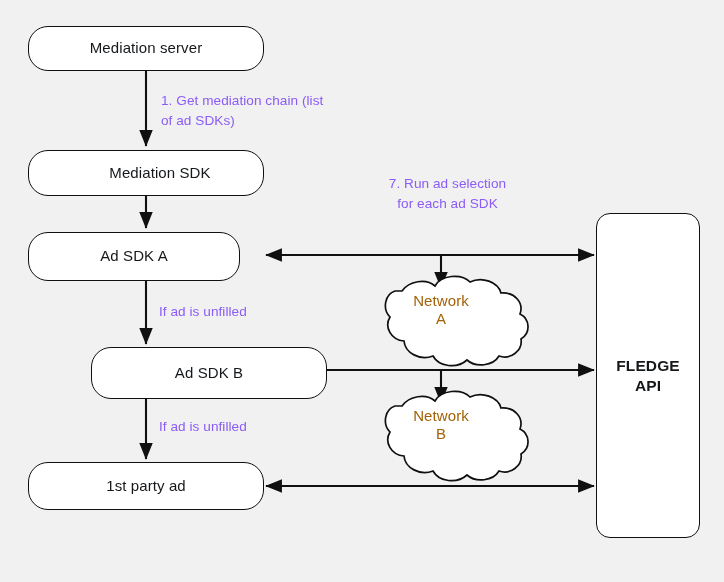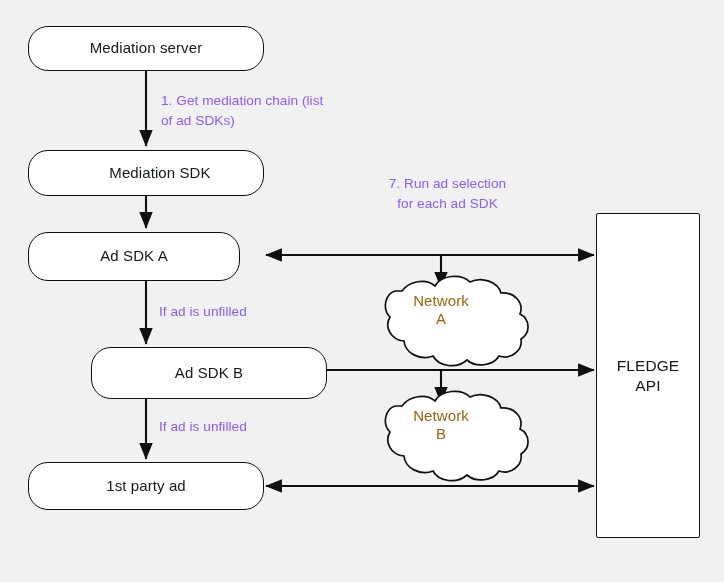--- a/index.html
+++ b/index.html
@@ -30,23 +30,24 @@
     display: flex;
     align-items: center;
     justify-content: center;
     text-align: center;
     color: #15181b;
     font-size: 15px;
     line-height: 1.25;
     letter-spacing: 0.1px;
   }
   .node-box.tall {
-    border-radius: 2px;
+    border-radius: 14px;
     flex-direction: column;
     font-size: 15.5px;
+    font-weight: bold;
   }
   .node-box.tall span { display: block; }
 
   
   .caption {
     position: absolute;
     color: #8b5cf6;
     font-size: 13.6px;
     line-height: 1.45;
     letter-spacing: 0.05px;

